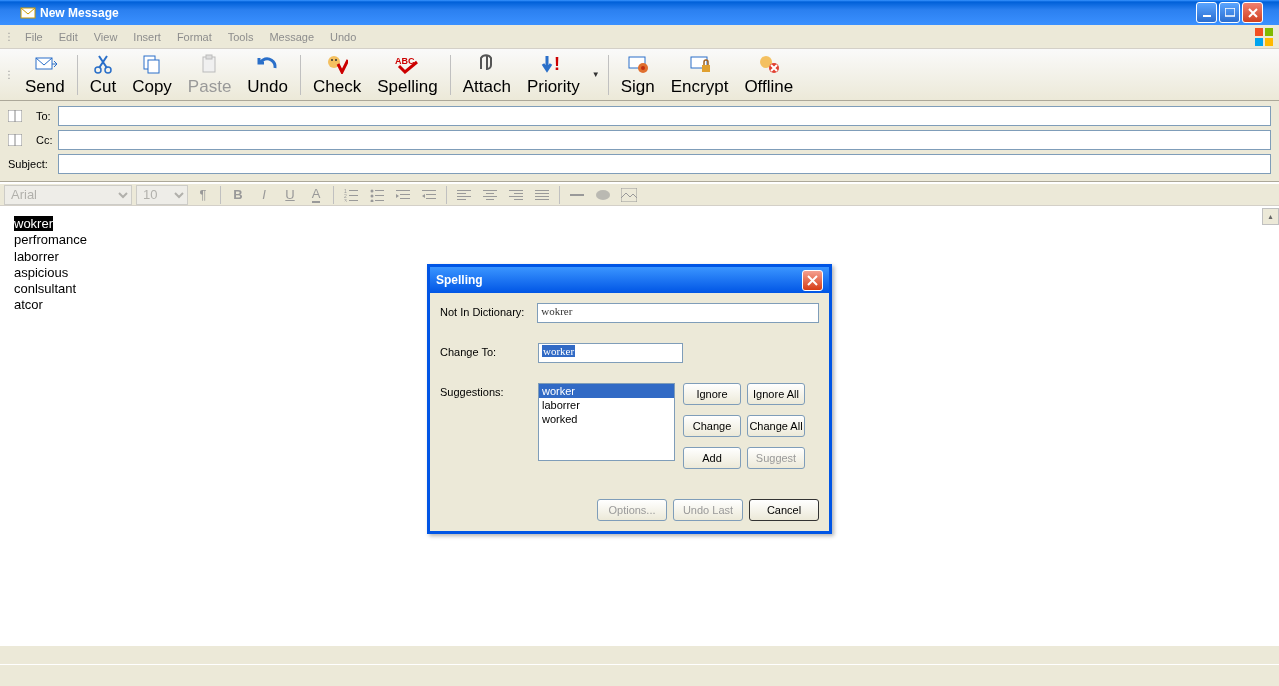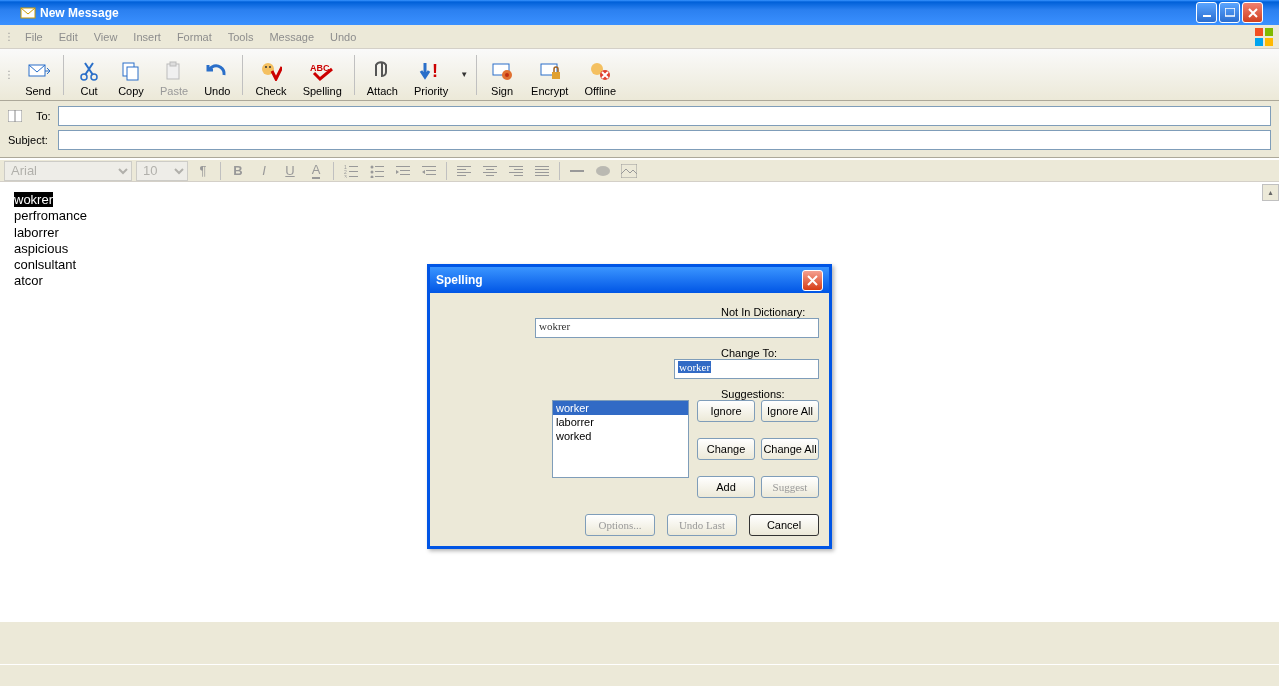--- a/index.html
+++ b/index.html
@@ -13,23 +13,23 @@
 .winbtn.min, .winbtn.max { background: linear-gradient(to bottom, #5aa5ff, #2b6ed0); }
 .winbtn.close { background: linear-gradient(to bottom, #f08070, #d04020); }
 
 .menubar { height: 24px; background: #ece9d8; display: flex; align-items: center; padding: 0 4px; gap: 0; border-bottom: 1px solid #d4d0c8; position: relative; }
 .menubar .dots { color: #999; margin-right: 4px; font-size: 10px; letter-spacing: -1px; }
 .menubar .menuitem { padding: 3px 8px; color: #8d8d8d; cursor: default; }
 .winlogo { position: absolute; right: 6px; top: 3px; width: 18px; height: 18px; }
 
 .toolbar { height: 52px; background: linear-gradient(to bottom, #fafafa, #ece9d8); display: flex; align-items: center; padding: 0 4px; border-bottom: 1px solid #aca899; }
 .toolbar .dots { color: #999; margin-right: 4px; font-size: 10px; letter-spacing: -1px; }
-.tbtn { display: flex; flex-direction: column; align-items: center; justify-content: flex-end; padding: 2px 8px; min-width: 42px; height: 48px; cursor: default; }
+.tbtn { display: flex; flex-direction: column; align-items: center; justify-content: center; padding: 2px 8px; min-width: 42px; height: 48px; cursor: default; }
 .tbtn .ticon { width: 24px; height: 24px; display: flex; align-items: center; justify-content: center; }
-.tbtn .tlabel { font-size: 11px; margin-top: 2px; }
+.tbtn .tlabel { font-size: 17px; margin-top: 2px; }
 .tbtn.disabled .tlabel { color: #999; }
 .tsep { width: 1px; height: 40px; background: #c0c0c0; margin: 0 4px; }
 
 .address-area { background: #ece9d8; padding: 4px 8px; border-bottom: 1px solid #aca899; }
 .addr-row { display: flex; align-items: center; height: 22px; margin-bottom: 2px; }
 .addr-label { width: 50px; display: flex; align-items: center; gap: 14px; }
 .addr-label .book-icon { width: 14px; height: 12px; }
 .addr-input { flex: 1; height: 20px; border: 1px solid #7f9db9; background: white; padding: 2px 4px; font-family: Tahoma; font-size: 11px; }
 
 .format-bar { height: 24px; background: #ece9d8; display: flex; align-items: center; padding: 0 4px; gap: 4px; border-top: 2px solid #fff; border-bottom: 1px solid #d4d0c8; }
@@ -44,35 +44,35 @@
 .scroll-up { position: absolute; right: 0; top: 0; width: 17px; height: 17px; background: #ece9d8; border: 1px solid #c0c0c0; display:flex; align-items:center; justify-content:center; font-size:8px; color:#666; }
 
 .statusbar { position: absolute; bottom: 0; left: 0; right: 0; height: 22px; background: #ece9d8; border-top: 1px solid #fff; }
 
 
 .dialog { position: absolute; left: 427px; top: 264px; width: 405px; background: #ece9d8; border: 3px solid #0055e5; box-shadow: 2px 2px 4px rgba(0,0,0,0.3); }
 .dlg-title { height: 26px; background: linear-gradient(to bottom, #3a95ff, #0055e5); display: flex; align-items: center; padding: 0 6px; color: white; font-weight: bold; font-size: 12px; }
 .dlg-title .sp { flex: 1; }
 .dlg-close { width: 21px; height: 21px; background: linear-gradient(to bottom, #f5a090, #d63c16); border: 1px solid #fff; border-radius: 3px; display: flex; align-items: center; justify-content: center; color: white; font-weight: bold; }
 .dlg-body { padding: 10px 10px 8px; }
-.dlg-row { display: flex; align-items: flex-end; margin-bottom: 6px; flex-direction: column; }
+.dlg-row { display: flex; align-items: flex-start; margin-bottom: 20px; }
 .dlg-label { width: 98px; padding-top: 3px; }
 .dlg-input { border: 1px solid #7f9db9; height: 20px; padding: 1px 3px; font-family: Tahoma; font-size: 11px; background: white; }
 .dlg-input.notin { width: 284px; color: #333; }
 .dlg-input.changeto { width: 145px; }
 .dlg-input.changeto .sel { background: #316ac5; color: white; padding: 0 1px; }
 .sugg-wrap { display: flex; gap: 8px; align-items: flex-start; }
 .sugg-list { width: 137px; height: 78px; border: 1px solid #7f9db9; background: white; overflow-y: scroll; font-size: 11px; }
 .sugg-list .item { padding: 0 3px; line-height: 14px; cursor: default; }
 .sugg-list .item.sel { background: #316ac5; color: white; }
-.btn-col { display: flex; flex-direction: column; gap: 12px; }
+.btn-col { display: flex; flex-direction: column; gap: 6px; }
 .btn-row2 { display: flex; gap: 6px; margin-bottom: 4px; }
 .dlg-btn { width: 58px; height: 22px; border: 1px solid #7f9db9; background: linear-gradient(to bottom, #fff, #ece9d8); border-radius: 3px; font-size: 11px; cursor: default; display: flex; align-items: center; justify-content: center; }
-.dlg-btn.disabled { color: #999; font-family: Liberation Serif, serif; }
-.dlg-footer { display: flex; justify-content: flex-end; gap: 12px; padding: 6px 0 2px; border-top: 0; }
+.dlg-btn.disabled { color: #999; }
+.dlg-footer { display: flex; justify-content: flex-end; gap: 6px; padding: 6px 0 2px; border-top: 0; }
 .dlg-btn.wide { width: 70px; }
 </style>
 </head>
 <body>
 
 <div class="titlebar">
   <span class="icon">
     <svg width="16" height="16">
         <rect x="1" y="3" width="14" height="10" fill="#fff" stroke="#c90"></rect>
         <path d="M1 3 L8 9 L15 3" stroke="#c90" fill="none"></path>
@@ -243,20 +243,30 @@
 </div>
 
 <div class="address-area">
   <div class="addr-row">
     <div class="addr-label">
       <span class="book-icon"><svg width="14" height="12">
             <rect width="14" height="12" fill="#fff" stroke="#888"></rect>
             <path d="M7 0 L7 12" stroke="#888"></path>
           </svg></span>
       <span>To:</span>
+    </div>
+    <input class="addr-input" value="" style="">
+  </div>
+  <div class="addr-row">
+    <div class="addr-label">
+      <span class="book-icon"><svg width="14" height="12">
+            <rect width="14" height="12" fill="#fff" stroke="#888"></rect>
+            <path d="M7 0 L7 12" stroke="#888"></path>
+          </svg></span>
+      <span>Cc:</span>
     </div>
     <input class="addr-input" value="" style="">
   </div>
   <div class="addr-row">
     <div class="addr-label">
       <span>Subject:</span>
     </div>
     <input class="addr-input" value="" style="">
   </div>
 </div>

